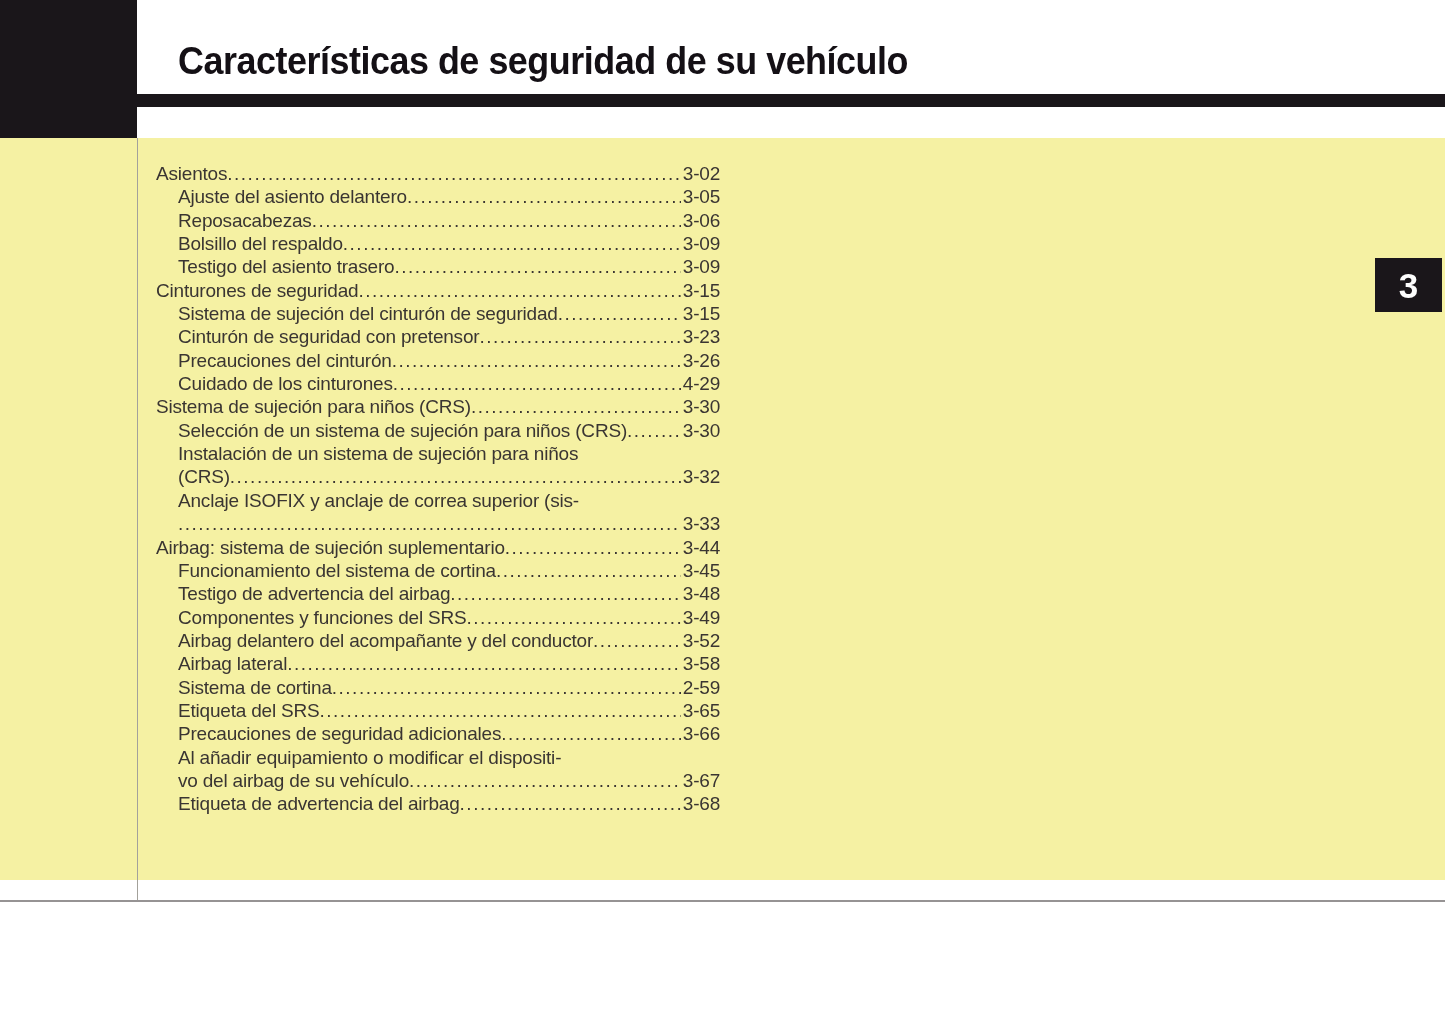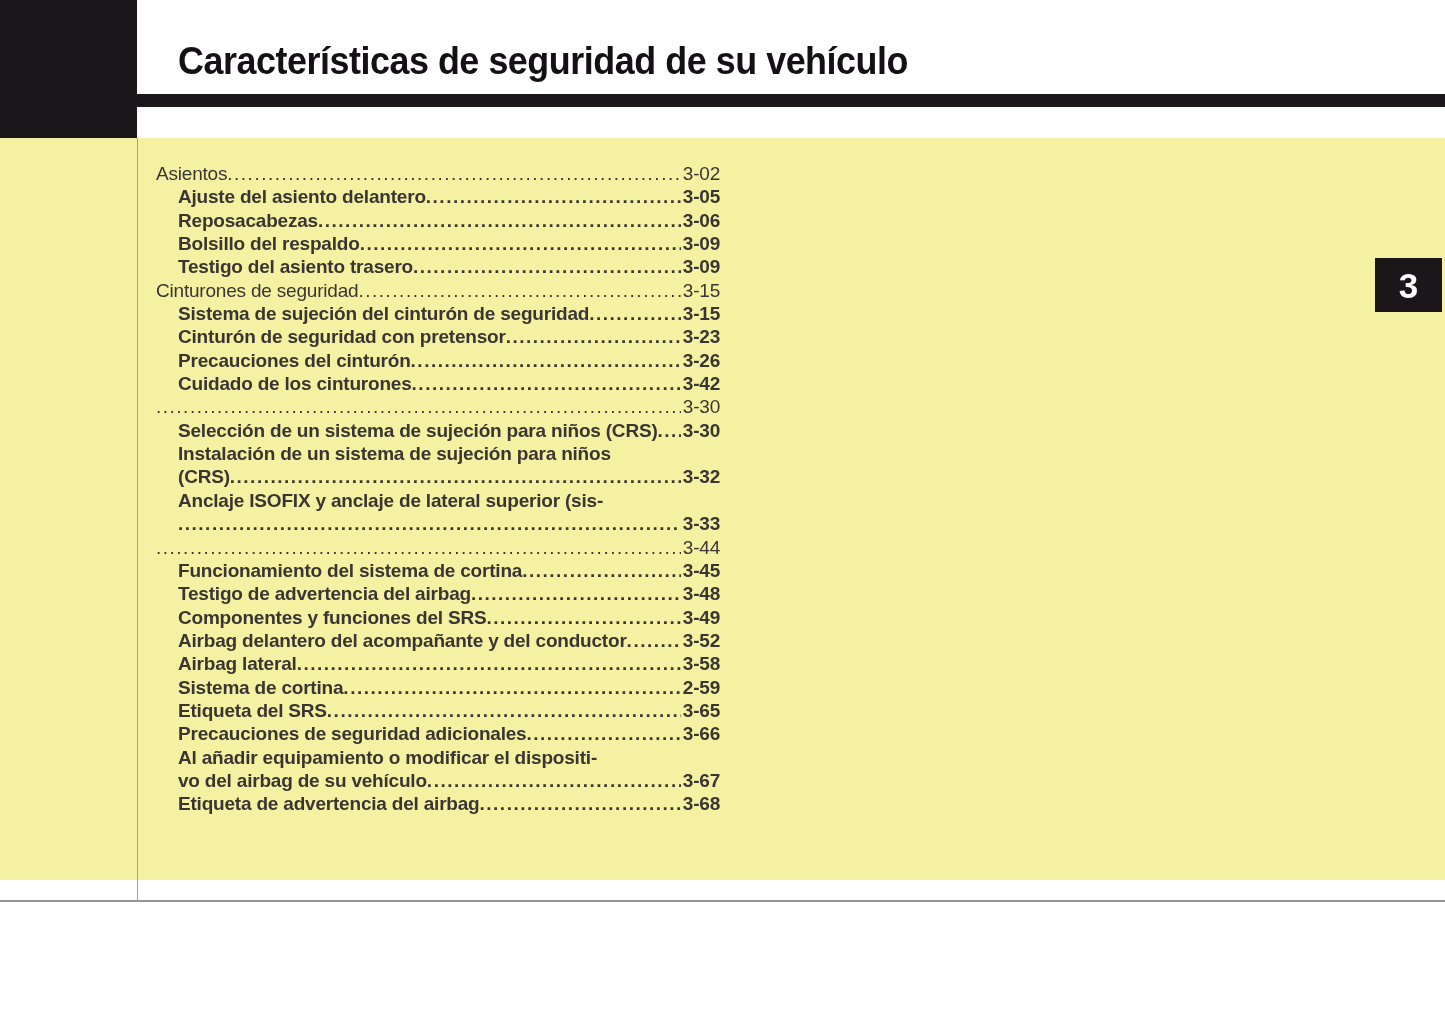--- a/index.html
+++ b/index.html
@@ -49,21 +49,21 @@
     display:flex;align-items:center;justify-content:center;
   }
   .chapter-tab .num{
     color:#fdfdfd;font-size:35px;font-weight:bold;line-height:1;
   }
   .toc{
     position:absolute;left:156px;top:162px;width:564px;
     font-size:19px;line-height:23.35px;
     letter-spacing:-0.2px;color:var(--text);
   }
-  .toc-entry.lvl1 .toc-line{padding-left:22px;font-weight:bold;}
+  .toc-entry.lvl1 .toc-line{padding-left:22px;}
   .toc-line{
     display:flex;align-items:center;
   }
   .toc-line .t{white-space:nowrap;}
   .toc-line .dots{
     flex:1 1 auto;min-width:6px;overflow:hidden;white-space:nowrap;
     letter-spacing:1.5px;margin-right:2px;
   }
   .toc-line .pg{white-space:nowrap;}
 </style>
@@ -147,25 +147,26 @@
       <div class="toc-line">
         <span class="t">Precauciones del cinturón</span>
         <span class="dots">........................................................................................................................................................................................................</span>
         <span class="pg">3-26</span>
       </div>
     </div>
     <div class="toc-entry lvl1">
       <div class="toc-line">
         <span class="t">Cuidado de los cinturones</span>
         <span class="dots">........................................................................................................................................................................................................</span>
-        <span class="pg">3-42</span>
-      </div>
-    </div>
-    <div class="toc-entry lvl0">
-      <div class="toc-line">
+        <span class="pg">4-29</span>
+      </div>
+    </div>
+    <div class="toc-entry lvl0">
+      <div class="toc-line">
+        <span class="t">Sistema de sujeción para niños (CRS)</span>
         <span class="dots">........................................................................................................................................................................................................</span>
         <span class="pg">3-30</span>
       </div>
     </div>
     <div class="toc-entry lvl1">
       <div class="toc-line">
         <span class="t">Selección de un sistema de sujeción para niños (CRS)</span>
         <span class="dots">........................................................................................................................................................................................................</span>
         <span class="pg">3-30</span>
       </div>
@@ -175,29 +176,30 @@
         <span class="t">Instalación de un sistema de sujeción para niños</span>
       </div>
       <div class="toc-line">
         <span class="t">(CRS)</span>
         <span class="dots">........................................................................................................................................................................................................</span>
         <span class="pg">3-32</span>
       </div>
     </div>
     <div class="toc-entry lvl1">
       <div class="toc-line">
-        <span class="t">Anclaje ISOFIX y anclaje de lateral superior (sis-</span>
+        <span class="t">Anclaje ISOFIX y anclaje de correa superior (sis-</span>
       </div>
       <div class="toc-line">
         <span class="dots">........................................................................................................................................................................................................</span>
         <span class="pg">3-33</span>
       </div>
     </div>
     <div class="toc-entry lvl0">
       <div class="toc-line">
+        <span class="t">Airbag: sistema de sujeción suplementario</span>
         <span class="dots">........................................................................................................................................................................................................</span>
         <span class="pg">3-44</span>
       </div>
     </div>
     <div class="toc-entry lvl1">
       <div class="toc-line">
         <span class="t">Funcionamiento del sistema de cortina</span>
         <span class="dots">........................................................................................................................................................................................................</span>
         <span class="pg">3-45</span>
       </div>

